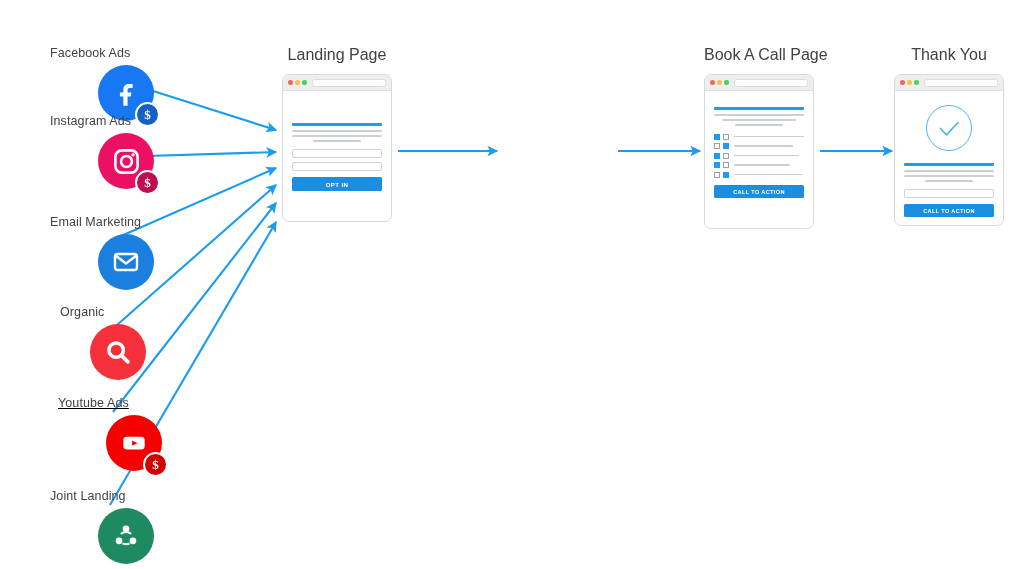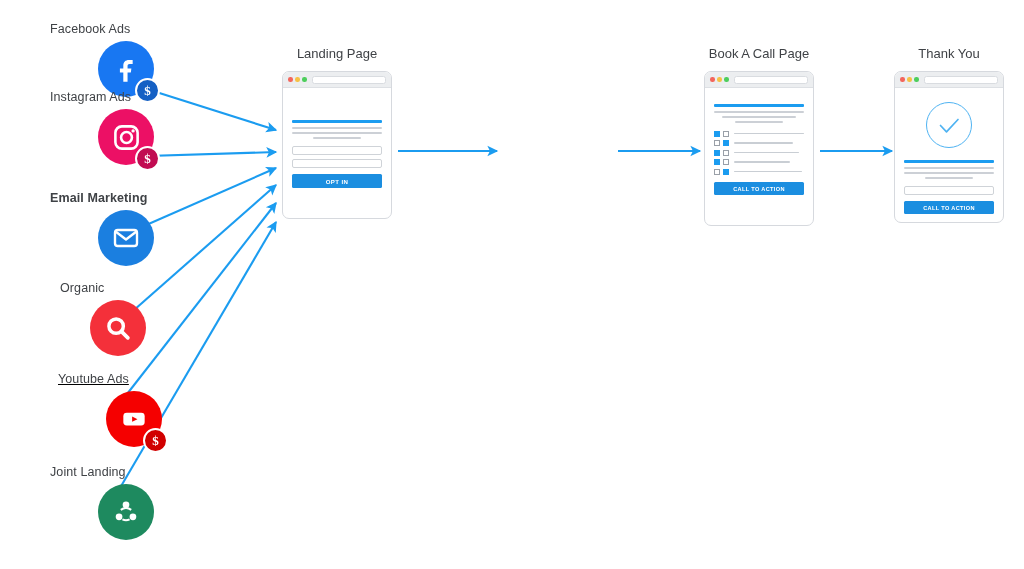--- a/index.html
+++ b/index.html
@@ -34,20 +34,21 @@
     position: absolute;
     width: 180px;
   }
   .source-label {
     font-size: 12.5px;
     color: #3f4246;
     letter-spacing: .1px;
     white-space: nowrap;
     margin-left: 10px;
     margin-bottom: 5px;
+    margin-top: 24px;
   }
   .source-icon-wrap {
     position: relative;
     width: 62px;
     height: 62px;
     margin-left: 58px;
   }
   .icon-circle {
     position: absolute;
     left: 0; top: 0;
@@ -77,21 +78,21 @@
     font-weight: bold;
     font-family: "Liberation Serif", serif;
     line-height: 1;
   }
 
   
   .step {
     position: absolute;
   }
   .step-title {
-    font-size: 13px;
+    font-size: 16px;
     color: #3f4246;
     text-align: center;
     white-space: nowrap;
     margin-bottom: 10px;
   }
   .browser {
     width: 110px;
     background: #ffffff;
     border: 1px solid #d6d9de;
     border-radius: 7px;
@@ -273,21 +274,21 @@
           <circle cx="12" cy="12" r="4.2" fill="none" stroke="#ffffff" stroke-width="2"></circle>
           <circle cx="17.1" cy="6.9" r="1.3" fill="#ffffff"></circle>
         </svg>
       </div>
       <div class="badge" style="background:#c10c52;">
         <span>$</span>
       </div>
     </div>
   </div>
 
-  <div class="source" style="left:40px; top:191px;font-weight:bold;">
+  <div class="source" style="left:40px; top:191px;">
     <div class="source-label">Email Marketing</div>
     <div class="source-icon-wrap">
       <div class="icon-circle" style="background:#1b7fe0;">
         <svg width="30" height="30" viewBox="0 0 24 24" aria-hidden="true">
           <rect x="3.2" y="5.6" width="17.6" height="12.8" rx="2.2" ry="2.2" fill="none" stroke="#ffffff" stroke-width="1.9"></rect>
           <path d="M4.4 7.4 L12 13.2 L19.6 7.4" fill="none" stroke="#ffffff" stroke-width="1.9" stroke-linecap="round" stroke-linejoin="round"></path>
         </svg>
       </div>
     </div>
   </div>

